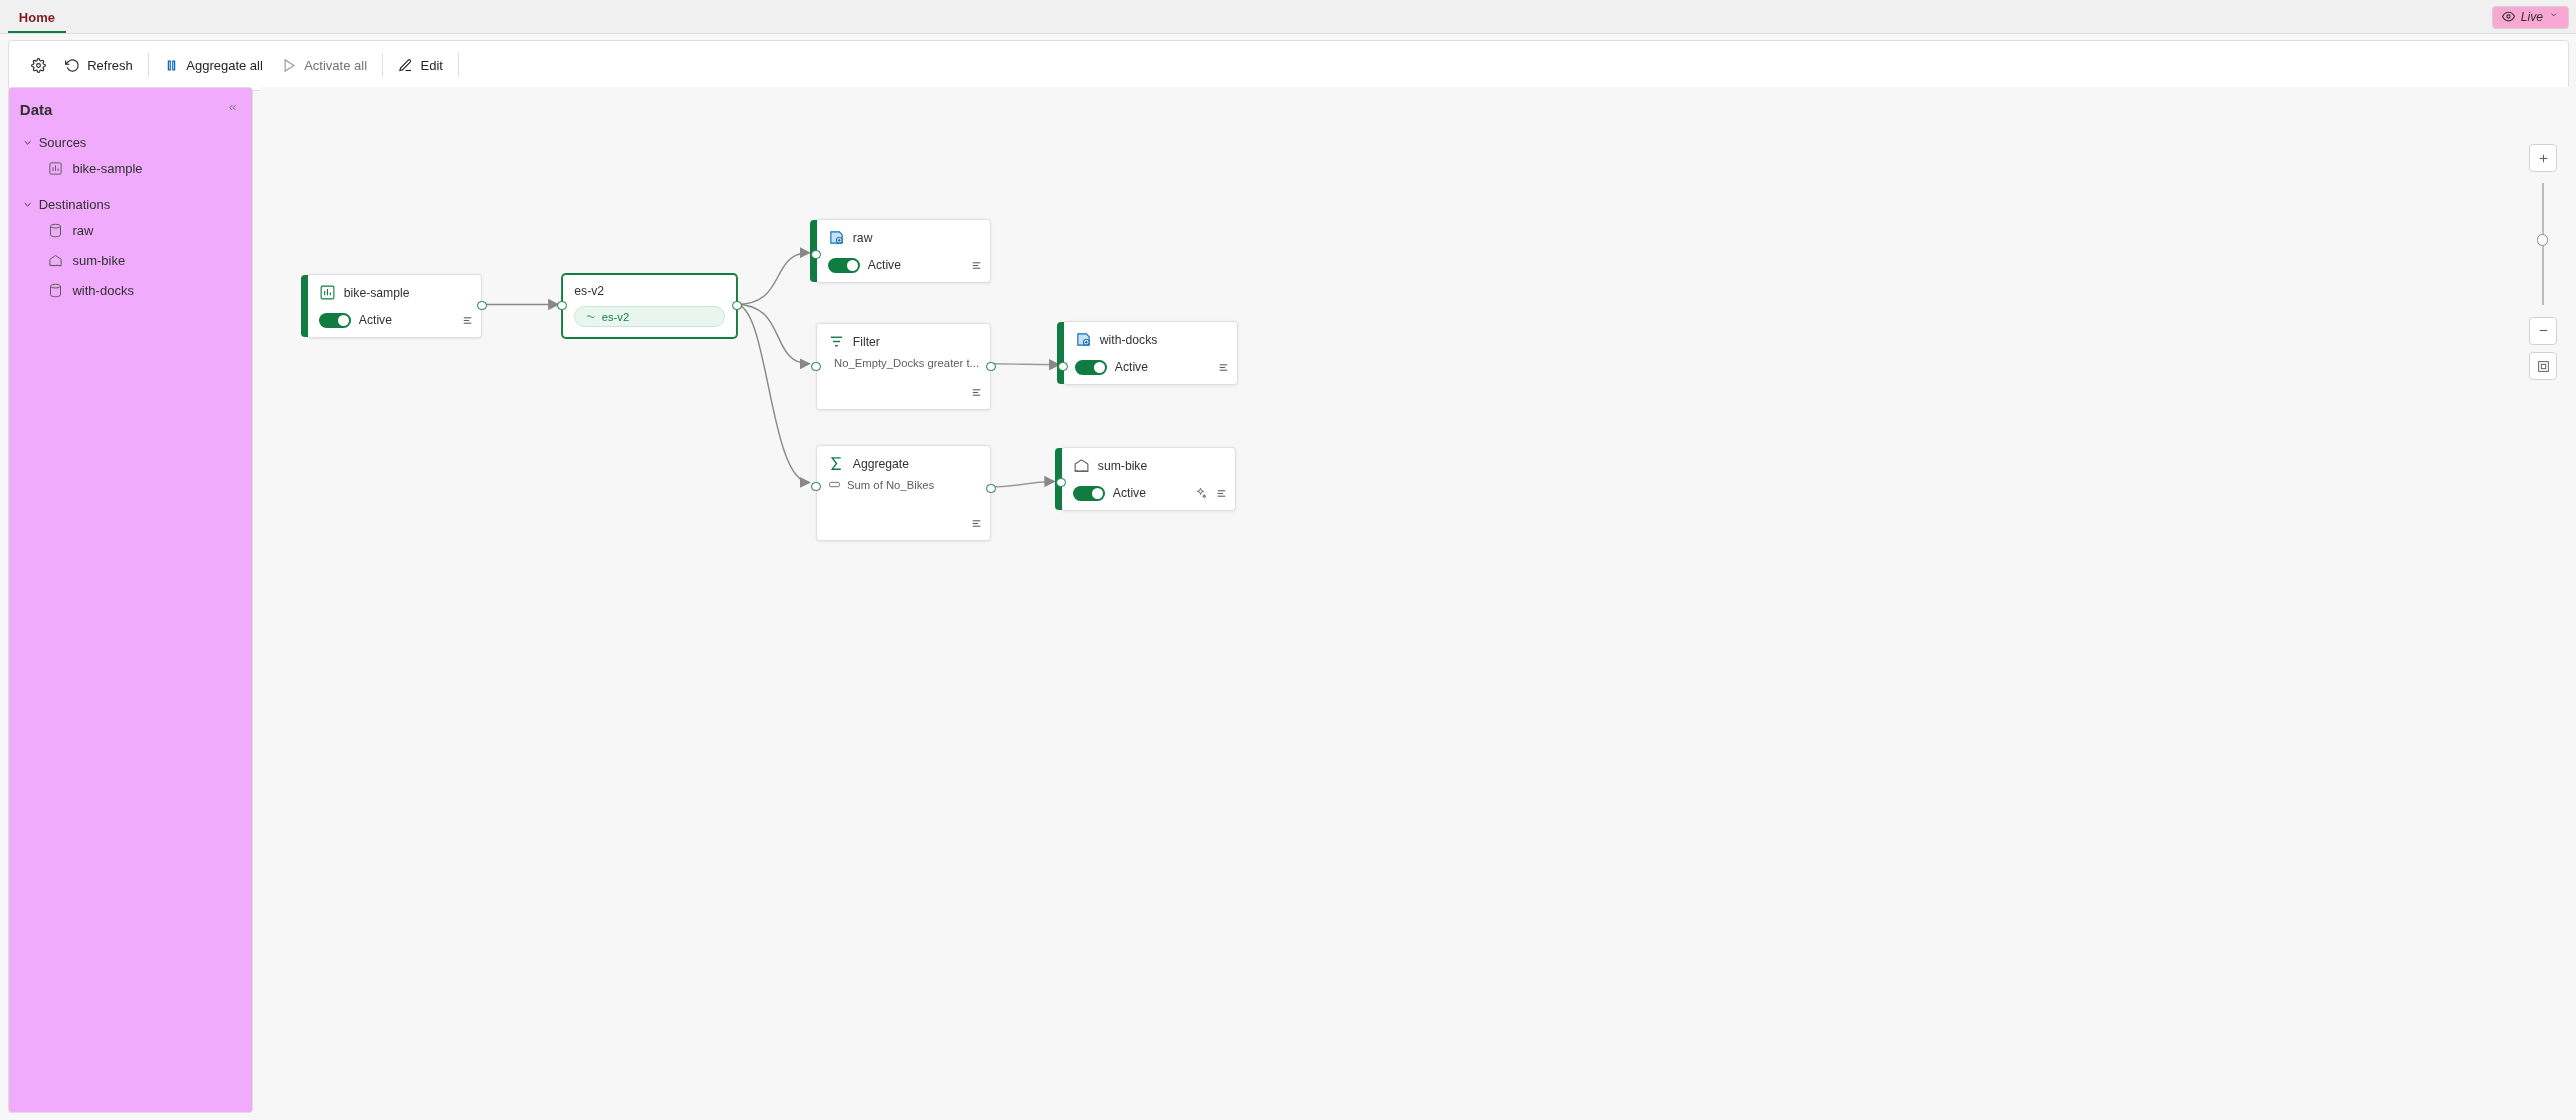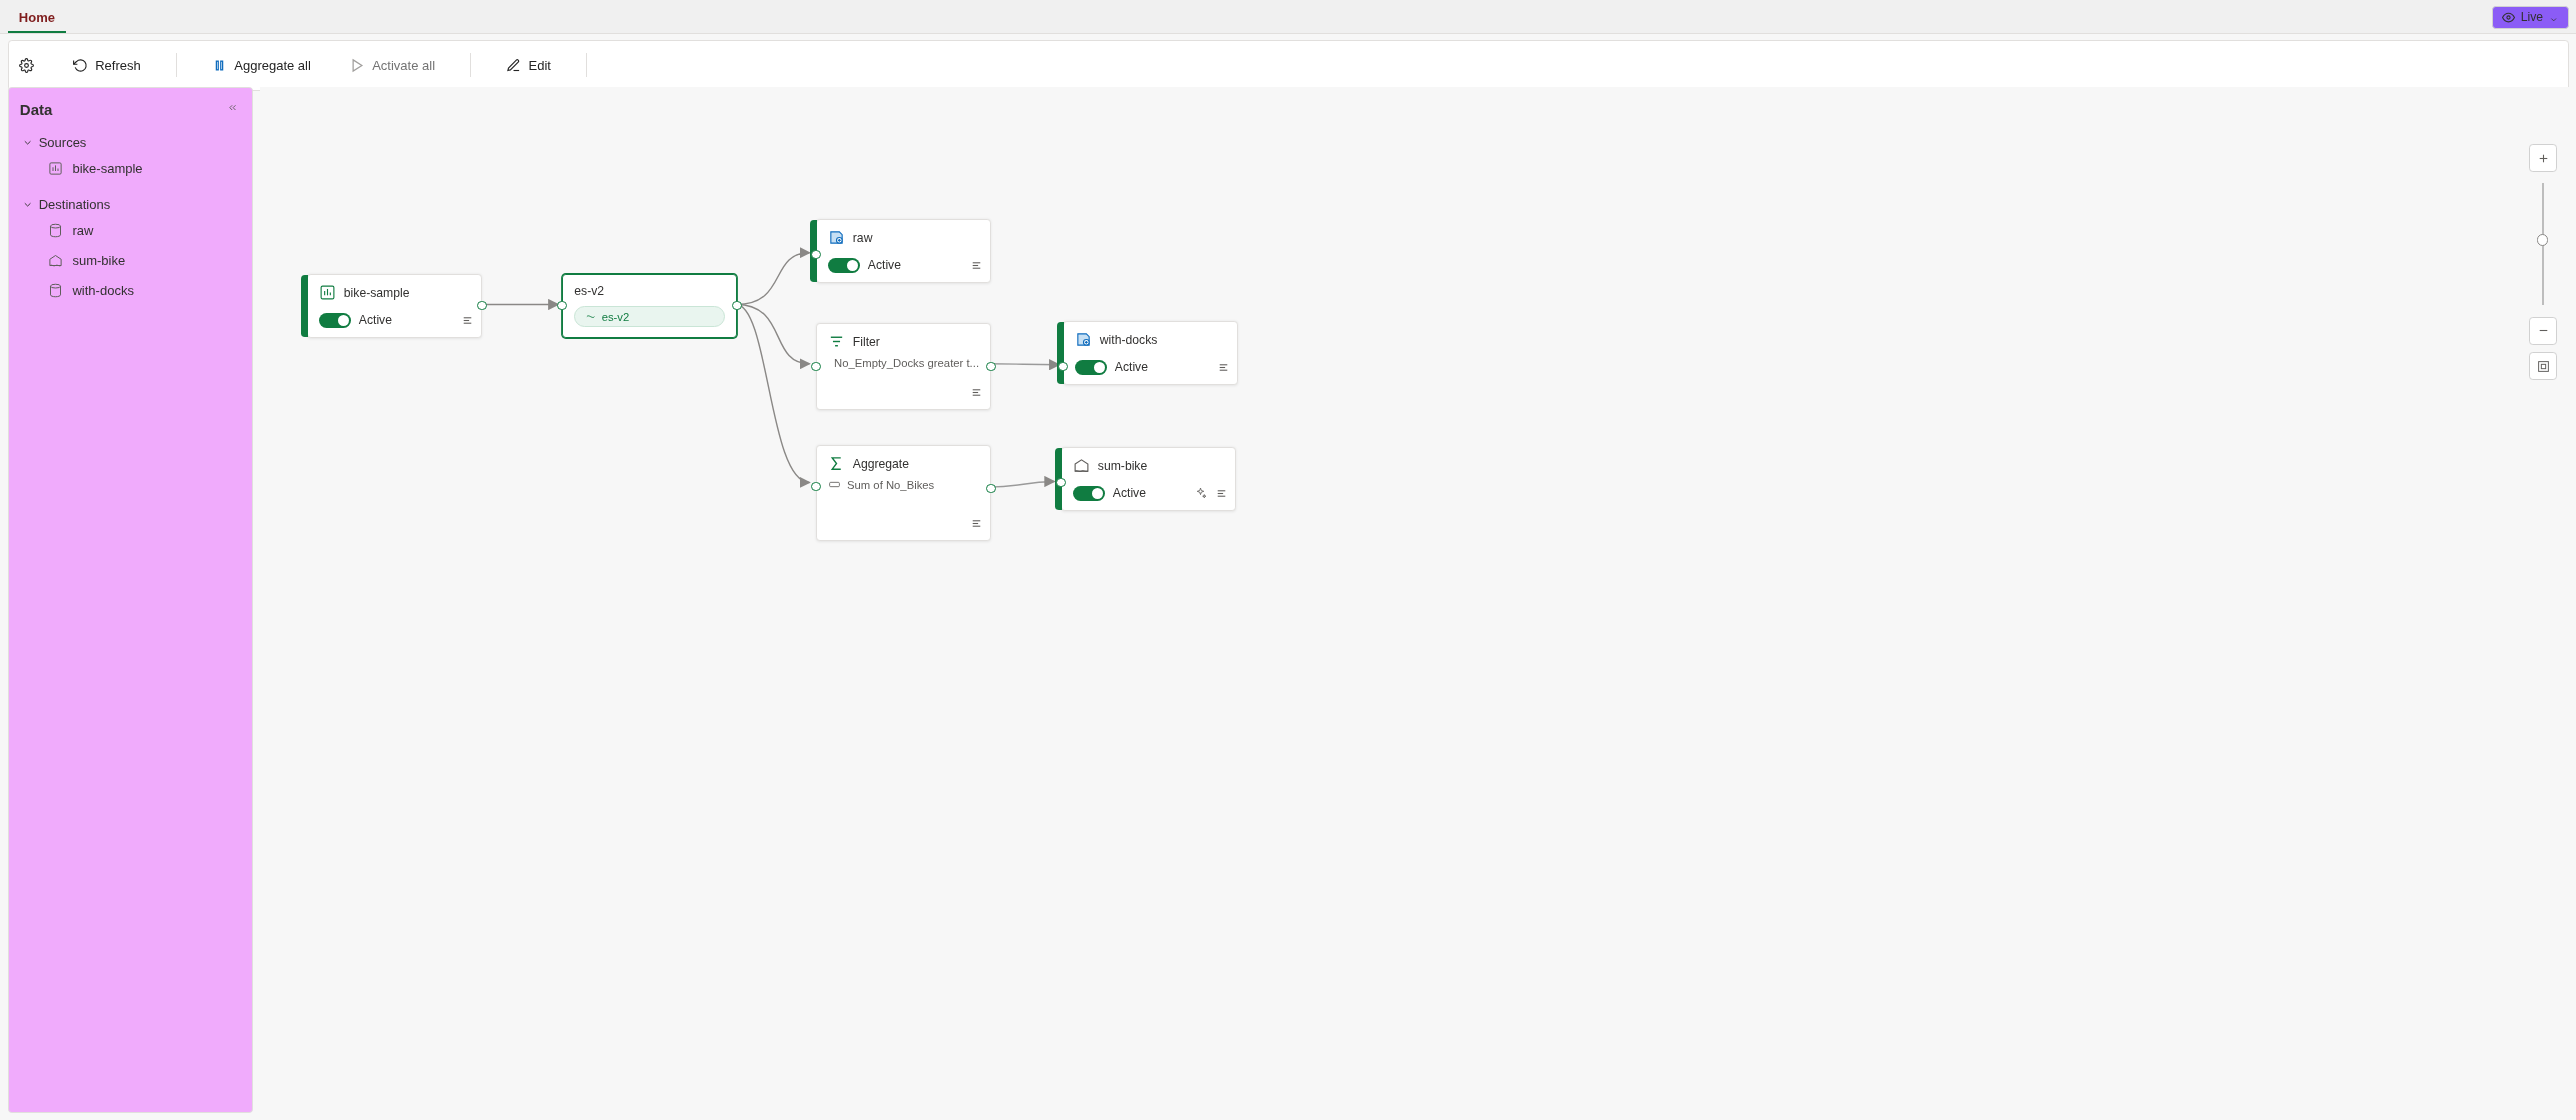--- a/index.html
+++ b/index.html
@@ -4,24 +4,24 @@
 <style>
   * { box-sizing: border-box; margin: 0; padding: 0; }
   html, body { width: 100%; height: 100%; font-family: "Segoe UI", Arial, sans-serif; background: #f7f7f7; color: #323130; font-size: 13px; }
   body { overflow: hidden; }
 
   
   .tabbar { height: 34px; background: #f0f0f0; display: flex; align-items: flex-end; padding: 0 7.5px; border-bottom: 0.9px solid #e1dfdd; }
   .tab { padding: 7.5px 11.3px 5.7px; font-weight: 600; color: #7f1d1d; cursor: pointer; }
   .tab.active { border-bottom: 2.8px solid #107c41; }
   .tabbar-spacer { flex: 1; }
-  .live-btn { display: inline-flex; align-items: flex-end; gap: 5.7px; background: #8b5cf6; border: 0.9px solid #d1d1d1; border-radius: 3.8px; padding: 3.8px 9.4px; margin-bottom: 3.8px; cursor: pointer; font-size: 12.2px; }
-
-  
-  .toolbar { height: 51px; background: #fff; border: 0.9px solid #e1dfdd; border-radius: 3.8px; margin: 5.7px 7.5px 5.7px 7.5px; display: flex; align-items: center; padding: 0 1px; gap: 20px; }
+  .live-btn { display: inline-flex; align-items: flex-start; gap: 5.7px; background: #f9a8d4; border: 0.9px solid #d1d1d1; border-radius: 3.8px; padding: 3.8px 9.4px; margin-bottom: 3.8px; cursor: pointer; font-size: 12.2px; font-style: italic; }
+
+  
+  .toolbar { height: 51px; background: #fff; border: 0.9px solid #e1dfdd; border-radius: 3.8px; margin: 5.7px 7.5px 5.7px 7.5px; display: flex; align-items: center; padding: 0 13px; gap: 0; }
   .toolbar .sep { width: 0.9px; height: 24.5px; background: #e1dfdd; margin: 0 5.7px; }
   .toolbar button { background: transparent; border: none; display: inline-flex; align-items: center; gap: 7.5px; padding: 5.7px 9.4px; cursor: pointer; font-size: 13px; color: #242424; border-radius: 3.8px; font-family: inherit; }
   .toolbar button.disabled { color: #737373; cursor: default; }
   .toolbar svg.icon { width: 15px; height: 15px; }
 
   .main { display: flex; position: absolute; top: 87px; left: 7.5px; right: 7.5px; bottom: 7.5px; }
 
   
   .side { width: 245px; background: #f0abfc; border: 0.9px solid #e1dfdd; border-radius: 3.8px; margin-right: 7.5px; position: relative; padding: 13px 11.3px; }
   .side h2 { font-size: 15px; font-weight: 600; margin-bottom: 13px; }

